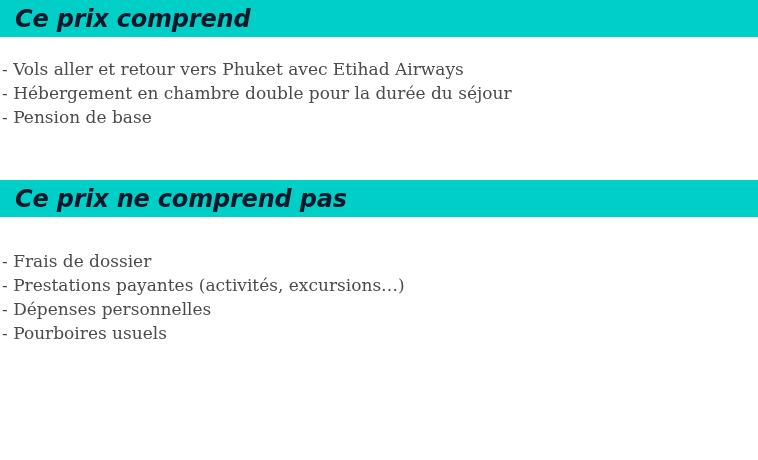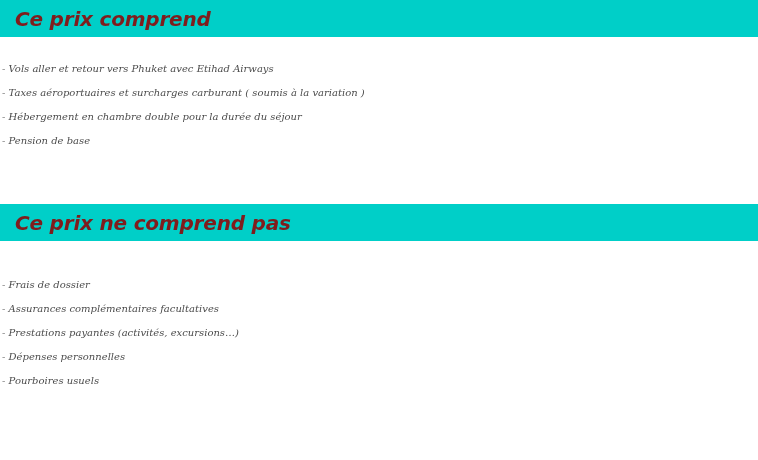--- a/index.html
+++ b/index.html
@@ -25,25 +25,25 @@
     width: 100%;
     height: 37px;
     background: #00cfc8;
     display: flex;
     align-items: center;
     box-sizing: border-box;
     padding-left: 15px;
   }
 
   .section-header-title {
-    color: #7f1d1d;
+    color: #0f172a;
     font-family: "DejaVu Sans", sans-serif;
     font-style: italic;
     font-weight: bold;
-    font-size: 20px;
+    font-size: 24px;
     line-height: 20px;
     letter-spacing: -0.2px;
     white-space: nowrap;
   }
 
   .section-body {
     box-sizing: border-box;
     padding-left: 2px;
   }
 
@@ -51,56 +51,53 @@
     padding-top: 20px;
   }
 
   .section-body-2 {
     padding-top: 32px;
   }
 
   .bullet-line {
     color: #4b4b4b;
     font-family: "DejaVu Serif", serif;
-    font-style: italic;
-    font-size: 10px;
+    font-size: 17px;
     line-height: 24px;
     height: 24px;
     white-space: nowrap;
   }
 
   .spacer-block {
     height: 51px;
   }
 </style>
 </head>
 <body>
 
 <div class="page">
 
   <div class="section-block">
     <div class="section-header">
       <span class="section-header-title">Ce prix comprend</span>
     </div>
     <div class="section-body section-body-1">
       <div class="bullet-line">- Vols aller et retour vers Phuket avec Etihad Airways</div>
-      <div class="bullet-line">- Taxes aéroportuaires et surcharges carburant ( soumis à la variation )</div>
       <div class="bullet-line">- Hébergement en chambre double pour la durée du séjour</div>
       <div class="bullet-line">- Pension de base</div>
     </div>
   </div>
 
   <div class="spacer-block"></div>
 
   <div class="section-block">
     <div class="section-header">
       <span class="section-header-title">Ce prix ne comprend pas</span>
     </div>
     <div class="section-body section-body-2">
       <div class="bullet-line">- Frais de dossier</div>
-      <div class="bullet-line">- Assurances complémentaires facultatives</div>
       <div class="bullet-line">- Prestations payantes (activités, excursions…)</div>
       <div class="bullet-line">- Dépenses personnelles</div>
       <div class="bullet-line">- Pourboires usuels</div>
     </div>
   </div>
 
 </div>
 
 </body></html>

